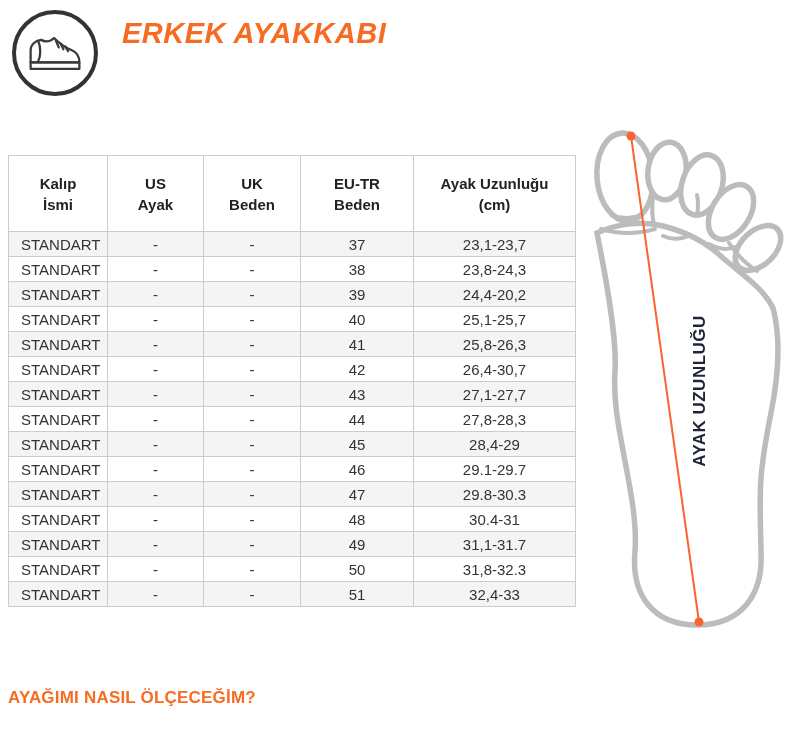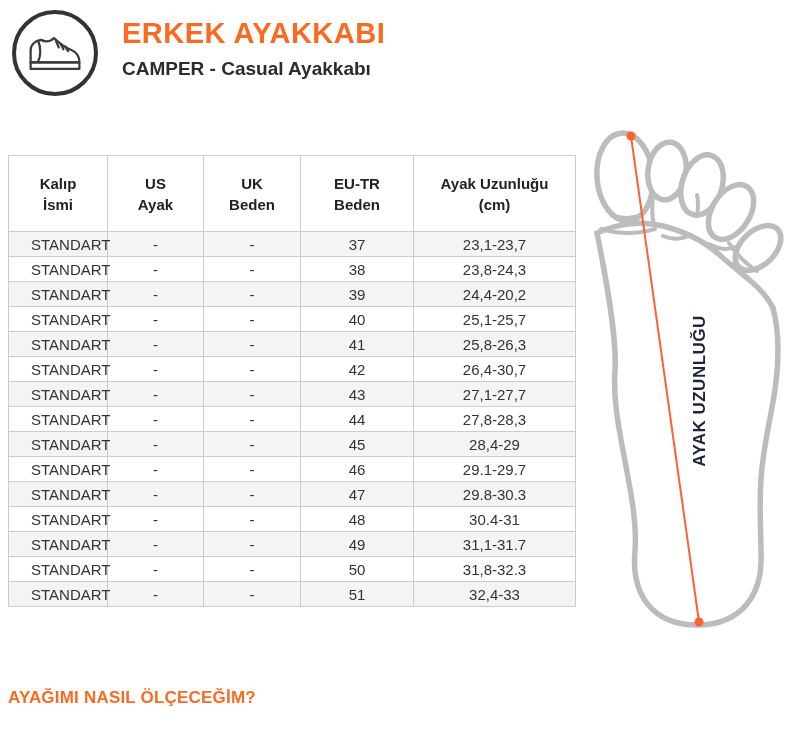--- a/index.html
+++ b/index.html
@@ -15,21 +15,21 @@
   *{box-sizing:border-box;}
   html,body{margin:0;padding:0;}
   body{
     width:800px;height:741px;background:#ffffff;
     font-family:"Liberation Sans",sans-serif;
     position:relative;overflow:hidden;
   }
   .page{position:relative;width:800px;height:741px;background:#fff;}
 
   
-  .page-header{position:absolute;left:12px;top:10px;display:flex;align-items:flex-start;}
+  .page-header{position:absolute;left:12px;top:10px;display:flex;align-items:flex-start;font-style:italic;}
   .logo-circle{
     width:86px;height:86px;border-radius:50%;
     border:4px solid #333;display:flex;align-items:center;justify-content:center;
     flex:0 0 auto;background:#fff;
   }
   .header-text{margin-left:24px;padding-top:8px;}
   .page-title{
     margin:0;font-size:29px;line-height:31px;font-weight:bold;
     color:var(--accent);letter-spacing:0.5px;
   }
@@ -46,21 +46,21 @@
   .size-table th{
     background:#fff;border:1px solid var(--border);
     font-weight:bold;font-size:15px;line-height:21px;color:#222;
     height:76px;text-align:center;vertical-align:middle;
     white-space:pre-line;padding:0 2px;
   }
   .size-table td{
     border:1px solid var(--border);height:25px;padding:0;
     text-align:center;vertical-align:middle;font-size:15px;color:var(--ink);
   }
-  .size-table td:first-child{text-align:left;padding-left:22px;}
+  .size-table td:first-child{text-align:left;padding-left:12px;}
   .size-table tbody tr:nth-child(odd){background:var(--stripe);}
   .size-table tbody tr:nth-child(even){background:#ffffff;}
 
   
   .foot-diagram{position:absolute;left:583px;top:123px;width:212px;height:522px;}
   .foot-diagram svg{position:absolute;left:0;top:0;}
   .foot-label{
     position:absolute;left:17px;top:257px;width:200px;height:22px;
     line-height:22px;text-align:center;
     transform:rotate(-90deg);
@@ -90,21 +90,20 @@
           <rect x="6" y="34" width="52" height="7"></rect>
           <path d="M14,11 C17,18 17,27 14,33"></path>
           <path d="M33,11 L36,18"></path>
           <path d="M38,14 L41,20"></path>
           <path d="M43,17 L46,22"></path>
         </g>
       </svg>
     </div>
     <div class="header-text">
       <h1 class="page-title">ERKEK AYAKKABI</h1>
-      <h2 class="page-subtitle">CAMPER - Casual Ayakkabı</h2>
     </div>
   </header>
 
   <table class="size-table">
     <colgroup>
       <col style="width:99px">
         <col style="width:96px">
         <col style="width:97px">
       <col style="width:113px">
         <col style="width:162px">

